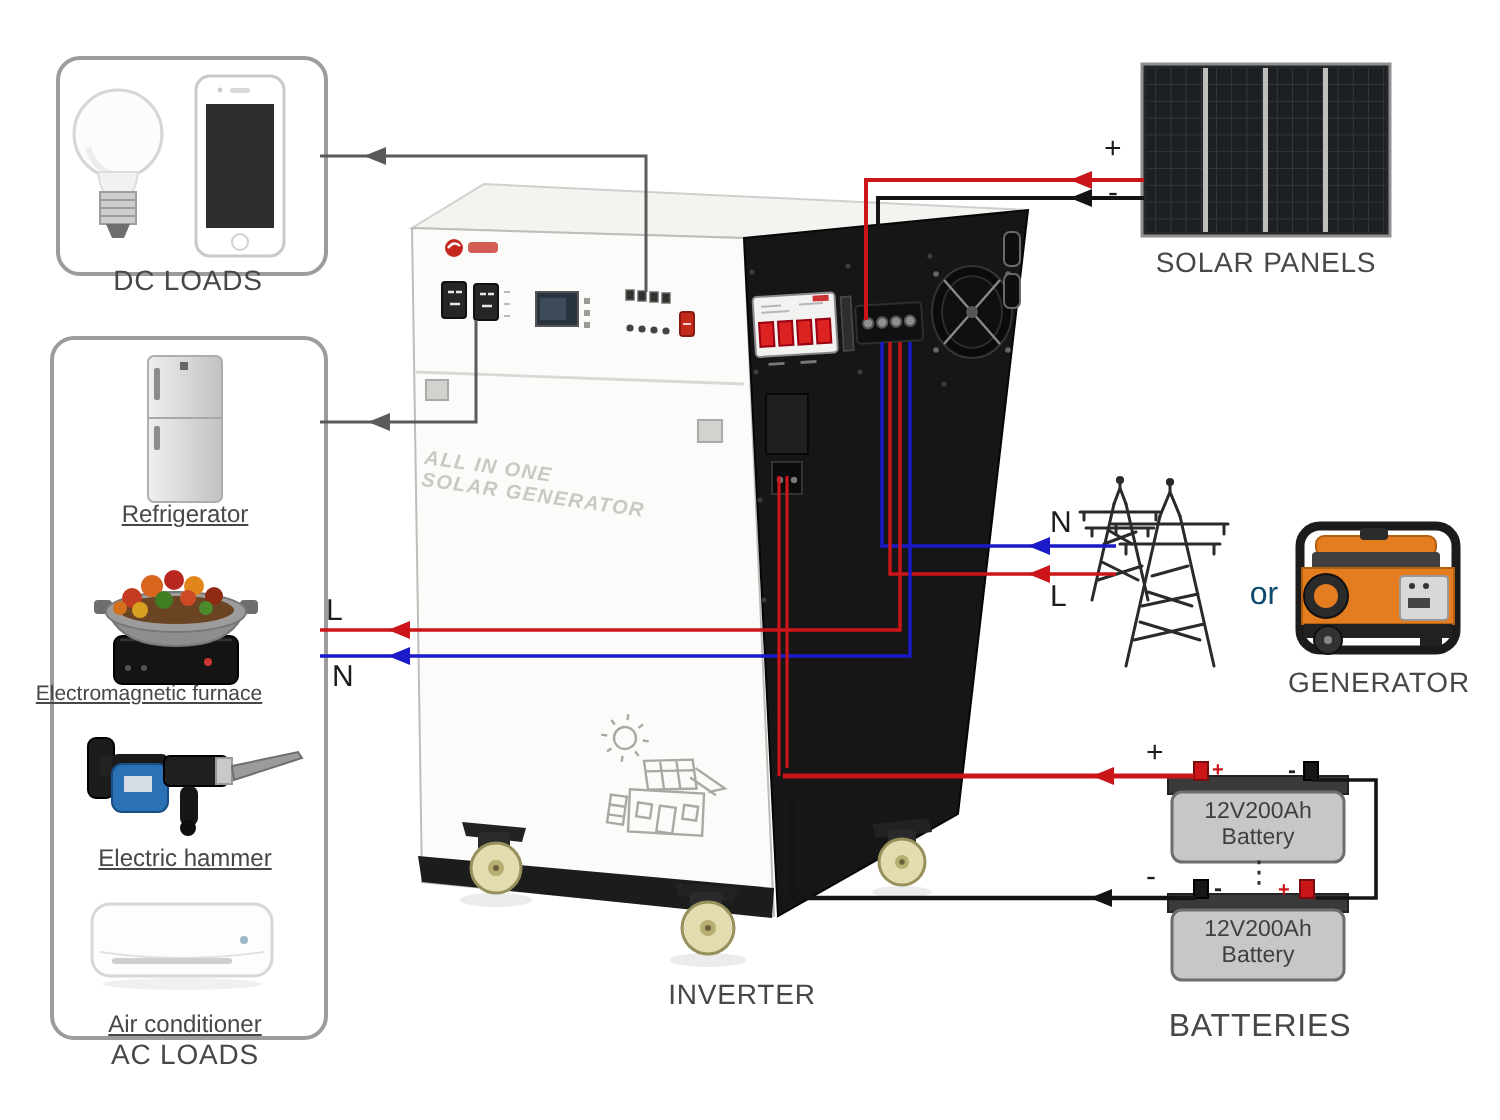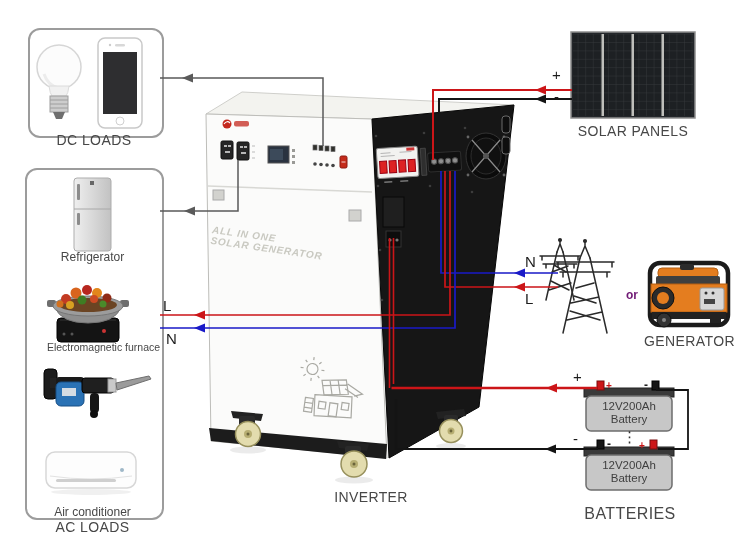--- a/index.html
+++ b/index.html
@@ -2,21 +2,21 @@
 <html style="--wire-red: #cc1518; --wire-blue: #1a1ac8; --wire-black: #141414; --wire-gray: #5a5a5a; --label: #474747;"><head>
 <meta charset="utf-8">
 <style>
   html,body{margin:0;padding:0;background:#fff;}
   #stage{position:relative;width:750px;height:560px;background:#ffffff;overflow:hidden;
          font-family:"Liberation Sans",sans-serif;}
   .box{position:absolute;border:2px solid #9c9c9c;border-radius:12px;background:#fff;z-index:1;}
   svg#diag{position:absolute;left:0;top:0;z-index:2;pointer-events:none;}
   .lbl{position:absolute;z-index:3;color:#474747;text-align:center;line-height:1.15;}
   .cap{font-size:14px;letter-spacing:.4px;}
-  .item{font-size:12px;}
+  .item{font-size:12px;text-decoration:underline;}
   .pin{font-size:15px;color:#1c1c1c;text-align:left;}
   .tpin{font-size:10px;font-weight:bold;text-align:left;}
   .red{color:#cc1518;}
   .slogan{position:absolute;z-index:3;transform:rotate(8deg);transform-origin:left top;
           font-style:italic;font-weight:bold;font-size:10px;letter-spacing:.8px;
           color:#c9c9c1;white-space:nowrap;}
   .battxt{font-size:11.5px;color:#3f3f3f;}
   .wire-red{stroke:var(--wire-red);fill:none;}
   .wire-blue{stroke:var(--wire-blue);fill:none;}
   .wire-black{stroke:var(--wire-black);fill:none;}
@@ -311,33 +311,34 @@
     <polygon class="arr-red" points="194,315 205,310.5 205,319.5"></polygon>
     <polygon class="arr-blue" points="194,328 205,323.5 205,332.5"></polygon>
     <polygon class="arr-red" points="546,388 557,383.5 557,392.5"></polygon>
     <polygon class="arr-black" points="545,449 556,444.5 556,453.5"></polygon>
   </svg>
 
   <div class="lbl cap" style="left:25px;top:519px;width:135px;font-size:14px;">AC LOADS</div>
   <div class="lbl cap" style="left:28px;top:132px;width:132px;font-size:14px;">DC LOADS</div>
 
   <div class="lbl item" style="left:30px;top:251px;width:125px;">Refrigerator</div>
-  <div class="lbl item" style="left:38px;top:341px;width:131px;font-size:10.5px;">Electromagnetic furnace</div>
+  <div class="lbl item" style="left:9px;top:341px;width:131px;font-size:10.5px;">Electromagnetic furnace</div>
+  <div class="lbl item" style="left:30px;top:423px;width:125px;">Electric hammer</div>
   <div class="lbl item" style="left:30px;top:506px;width:125px;">Air conditioner</div>
 
   <div class="slogan" style="left:213px;top:224px;">
     <div>ALL IN ONE</div>
     <div>SOLAR GENERATOR</div>
   </div>
 
   <div class="lbl cap" style="left:321px;top:489px;width:100px;font-size:14px;text-align:center;">INVERTER</div>
   <div class="lbl cap" style="left:563px;top:123px;width:140px;">SOLAR PANELS</div>
   <div class="lbl cap" style="left:637px;top:333px;width:105px;">GENERATOR</div>
   <div class="lbl cap" style="left:580px;top:505px;width:100px;font-size:16px;">BATTERIES</div>
-  <div class="lbl" style="left:620px;top:289px;width:24px;font-size:12px;font-weight:bold;color:#701a75;">or</div>
+  <div class="lbl" style="left:620px;top:289px;width:24px;font-size:16px;font-weight:normal;color:#0c4a6e;">or</div>
 
   <div class="lbl pin" style="left:552px;top:66px;">+</div>
   <div class="lbl pin" style="left:554px;top:88px;">-</div>
   <div class="lbl pin" style="left:525px;top:253px;">N</div>
   <div class="lbl pin" style="left:525px;top:290px;">L</div>
   <div class="lbl pin" style="left:163px;top:297px;">L</div>
   <div class="lbl pin" style="left:166px;top:330px;">N</div>
   <div class="lbl pin" style="left:573px;top:368px;">+</div>
   <div class="lbl pin" style="left:573px;top:430px;">-</div>
 

